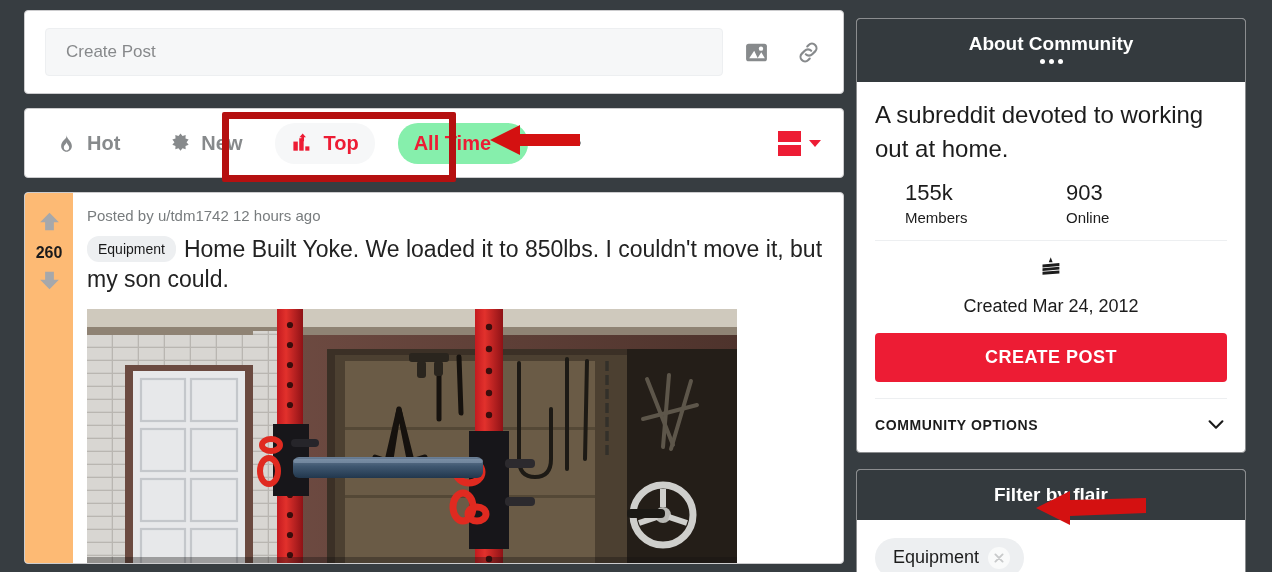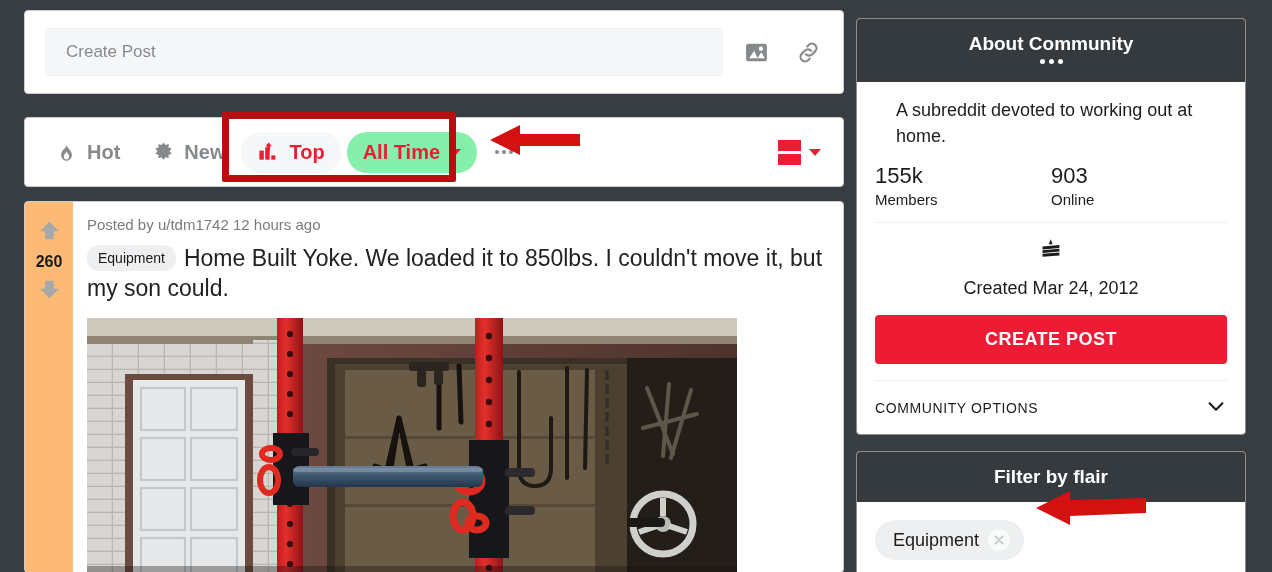--- a/index.html
+++ b/index.html
@@ -64,26 +64,27 @@
     display: flex;
     align-items: center;
     justify-content: center;
     cursor: pointer;
     border-radius: 4px;
   }
   .cp-icon svg { display: block; }
 
   
   .sort-bar {
-    margin-top: 23px;
+    margin-top: 14px;
     height: 70px;
     display: flex;
     align-items: center;
     padding: 0 18px 0 14px;
     position: relative;
+    gap: 17px;
   }
 
   .sort-item {
     display: flex;
     align-items: center;
     gap: 9px;
     padding: 9px 16px;
     border-radius: 20px;
     cursor: pointer;
     font-size: 20px;
@@ -259,30 +260,30 @@
   .panel-dots i {
     width: 5px; height: 5px;
     border-radius: 50%;
     background: #ffffff;
     display: block;
   }
 
   .panel-body { padding: 16px 18px 14px 18px; }
 
   .about-desc {
-    font-size: 18px;
+    font-size: 24px;
     color: #1c1c1c;
     line-height: 1.42;
     margin-bottom: 14px;
-    margin-left: 21px;
   }
 
   .stats-row {
     display: flex;
     margin-bottom: 14px;
+    margin-left: 30px;
   }
   .stat { width: 180px; }
   .stat .num {
     font-size: 22px;
     font-weight: 500;
     color: #1c1c1c;
     line-height: 1.2;
   }
   .stat .lbl {
     font-size: 15px;
@@ -325,21 +326,21 @@
     margin-top: 16px;
     padding-top: 14px;
     border-top: 1px solid #edeff1;
     display: flex;
     align-items: center;
     justify-content: space-between;
     cursor: pointer;
   }
   .options-row span {
     font-size: 14px;
-    font-weight: 400;
+    font-weight: 700;
     letter-spacing: 0.6px;
     color: #1c1c1c;
   }
 
   .panel-flair { margin-top: 16px; }
   .flair-body { padding: 18px; }
 
   .flair-chip {
     display: inline-flex;
     align-items: center;

